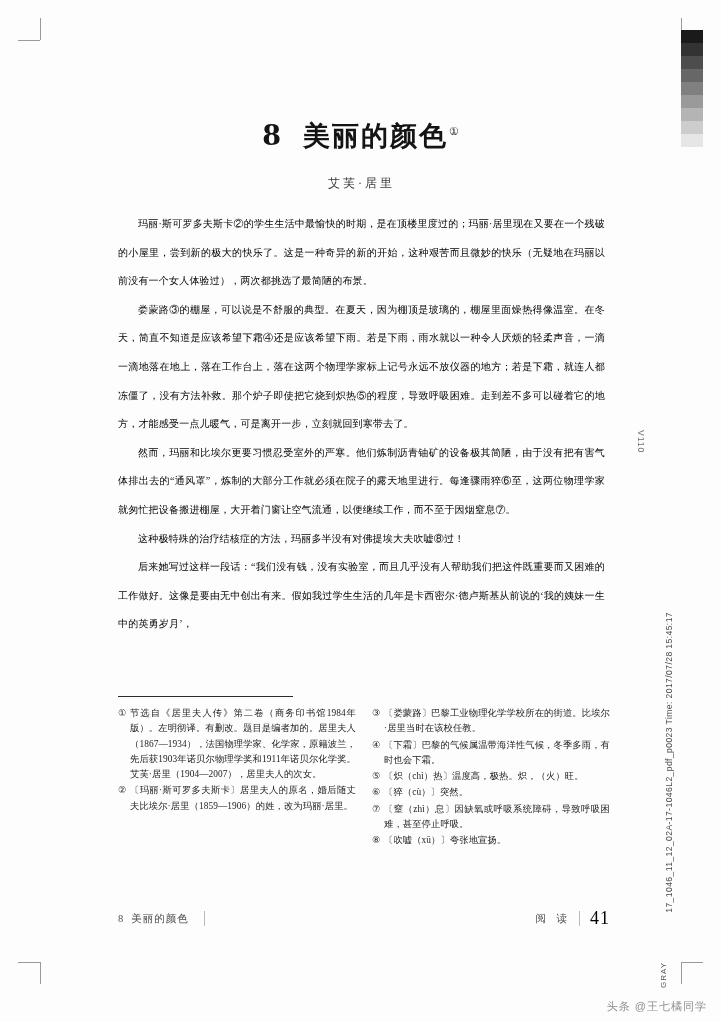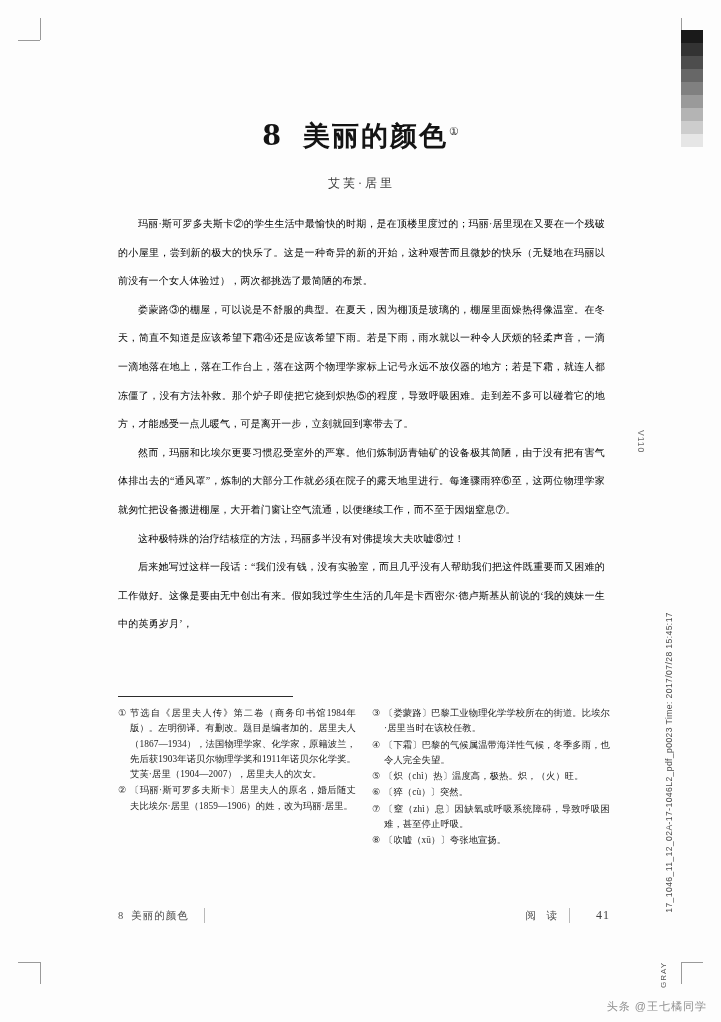--- a/index.html
+++ b/index.html
@@ -86,21 +86,21 @@
     display:flex;align-items:center;
     font-size:10.5px;color:#4a4a4a;letter-spacing:1px;
   }
   .footer .f-left{display:flex;align-items:center;gap:7px;}
   .footer .f-left .fnum{font-family:"Liberation Serif",serif;}
   .footer .divider{
     display:inline-block;width:1px;height:15px;background:#b9b9b9;margin:0 8px;
   }
   .footer .f-right{margin-left:auto;display:flex;align-items:center;padding-left:16px;}
   .footer .f-right .label{letter-spacing:4px;}
-  .footer .f-right .pageno{font-size:12px;color:#404040;margin-left:18px;}
+  .footer .f-right .pageno{font-size:18px;color:#000000;margin-left:2px;}
 
   
   .side-v110{
     position:absolute;left:636px;top:430px;
     font-size:8.5px;color:#6d6d6d;letter-spacing:1px;
     writing-mode:vertical-rl;
     font-family:"Liberation Sans",sans-serif;
   }
   .side-meta{
     position:absolute;left:664px;top:612px;
@@ -191,21 +191,21 @@
         <span class="fn-body">〔玛丽·斯可罗多夫斯卡〕居里夫人的原名，婚后随丈夫比埃尔·居里（1859—1906）的姓，改为玛丽·居里。</span>
       </div>
     </div>
     <div class="fn-col">
       <div class="fn-item">
         <span class="fn-marker">③</span>
         <span class="fn-body">〔娄蒙路〕巴黎工业物理化学学校所在的街道。比埃尔·居里当时在该校任教。</span>
       </div>
       <div class="fn-item">
         <span class="fn-marker">④</span>
-        <span class="fn-body">〔下霜〕巴黎的气候属温带海洋性气候，冬季多雨，也令人完全失望。</span>
+        <span class="fn-body">〔下霜〕巴黎的气候属温带海洋性气候，冬季多雨，有时也会下霜。</span>
       </div>
       <div class="fn-item">
         <span class="fn-marker">⑤</span>
         <span class="fn-body">〔炽（chì）热〕温度高，极热。炽，（火）旺。</span>
       </div>
       <div class="fn-item">
         <span class="fn-marker">⑥</span>
         <span class="fn-body">〔猝（cù）〕突然。</span>
       </div>
       <div class="fn-item">

